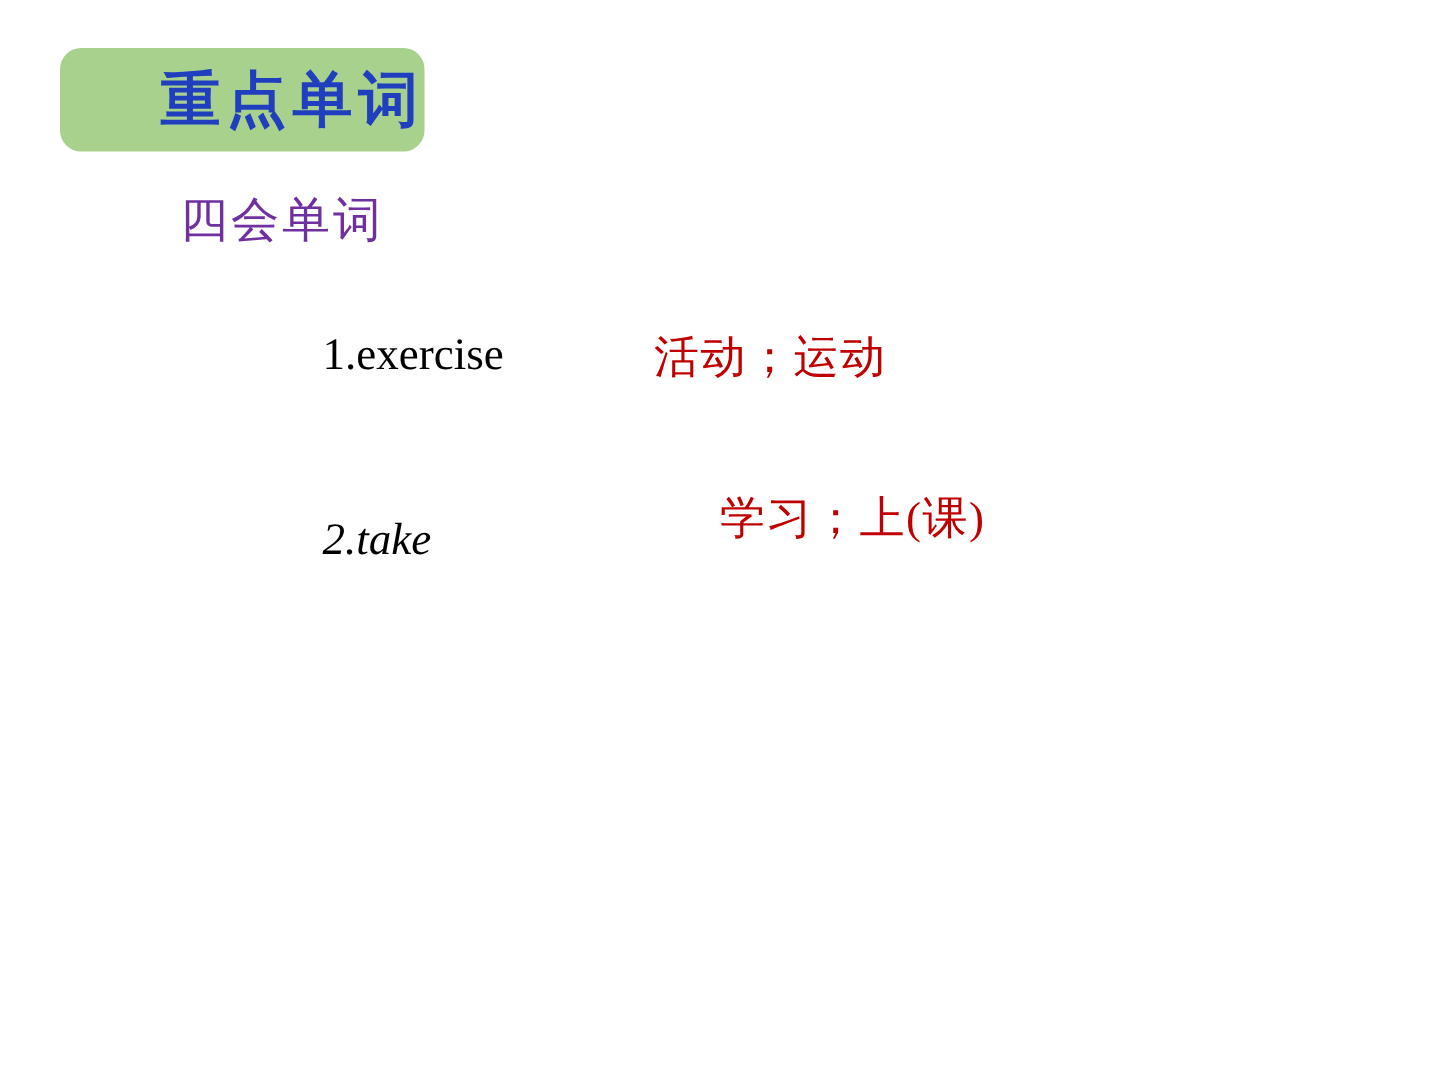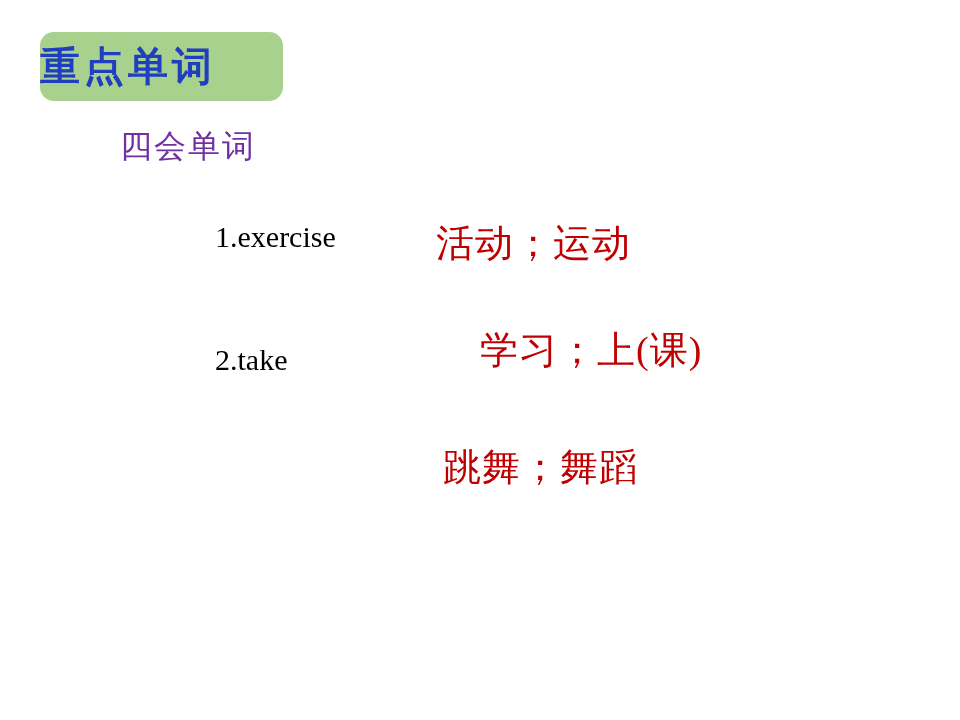--- a/index.html
+++ b/index.html
@@ -25,21 +25,21 @@
   .title-badge {
     position: absolute;
     left: 40px;
     top: 32px;
     width: 243px;
     height: 69px;
     background: #a9d18e;
     border-radius: 14px;
     display: flex;
     align-items: center;
-    justify-content: flex-start;
+    justify-content: flex-end;
   }
   .title-badge-text {
     font-family: "Liberation Serif", serif;
     font-size: 40px;
     font-weight: bold;
     color: #1f3fbf;
     letter-spacing: 4px;
     line-height: 1;
   }
 
@@ -73,29 +73,29 @@
     top: 0;
     font-family: "Liberation Serif", serif;
     font-size: 30px;
     color: #000000;
     white-space: nowrap;
   }
   .word-cn {
     position: absolute;
     top: -2px;
     font-family: "Liberation Serif", serif;
-    font-size: 38px;
+    font-size: 30px;
     color: #c00000;
     white-space: nowrap;
     letter-spacing: 1px;
   }
   .row-0 .word-cn { left: 436px; }
   .row-1 .word-cn { left: 432px; top: -8px; margin-left: 48px; }
   .row-2 .word-cn { left: 443px; top: -4px; }
-  .row-1 .word-en { top: 10px; }
+  .row-1 .word-en { top: 10px; font-style: italic; }
   .row-2 .word-en { top: 4px; }
 </style>
 </head>
 <body>
 
 <div class="slide">
 
   <div class="title-badge">
     <span class="title-badge-text">重点单词</span>
   </div>
@@ -108,18 +108,17 @@
       <span class="word-en">1.exercise</span>
       <span class="word-cn">活动；运动</span>
     </div>
 
     <div class="word-row row-1">
       <span class="word-en">2.take</span>
       <span class="word-cn">学习；上(课)</span>
     </div>
 
     <div class="word-row row-2">
-      <span class="word-cn">跳舞；舞蹈</span>
     </div>
 
   </div>
 
 </div>
 
 </body></html>

